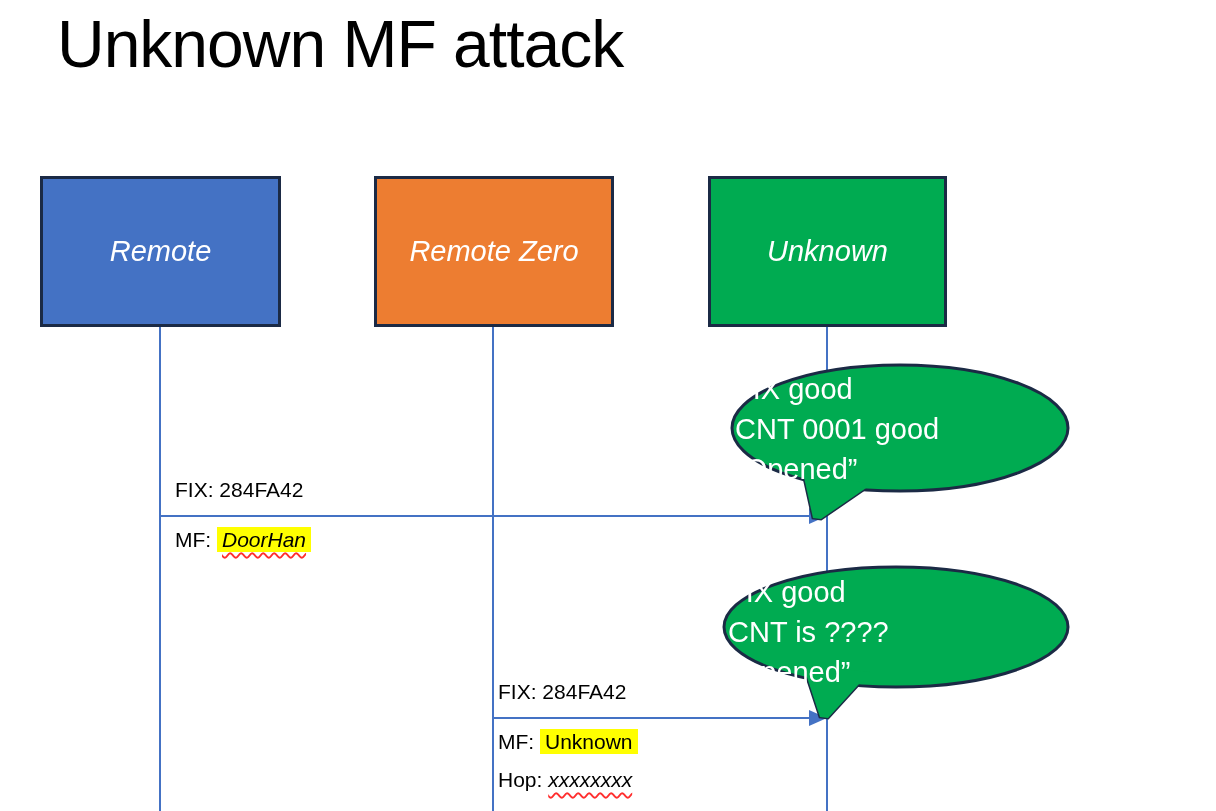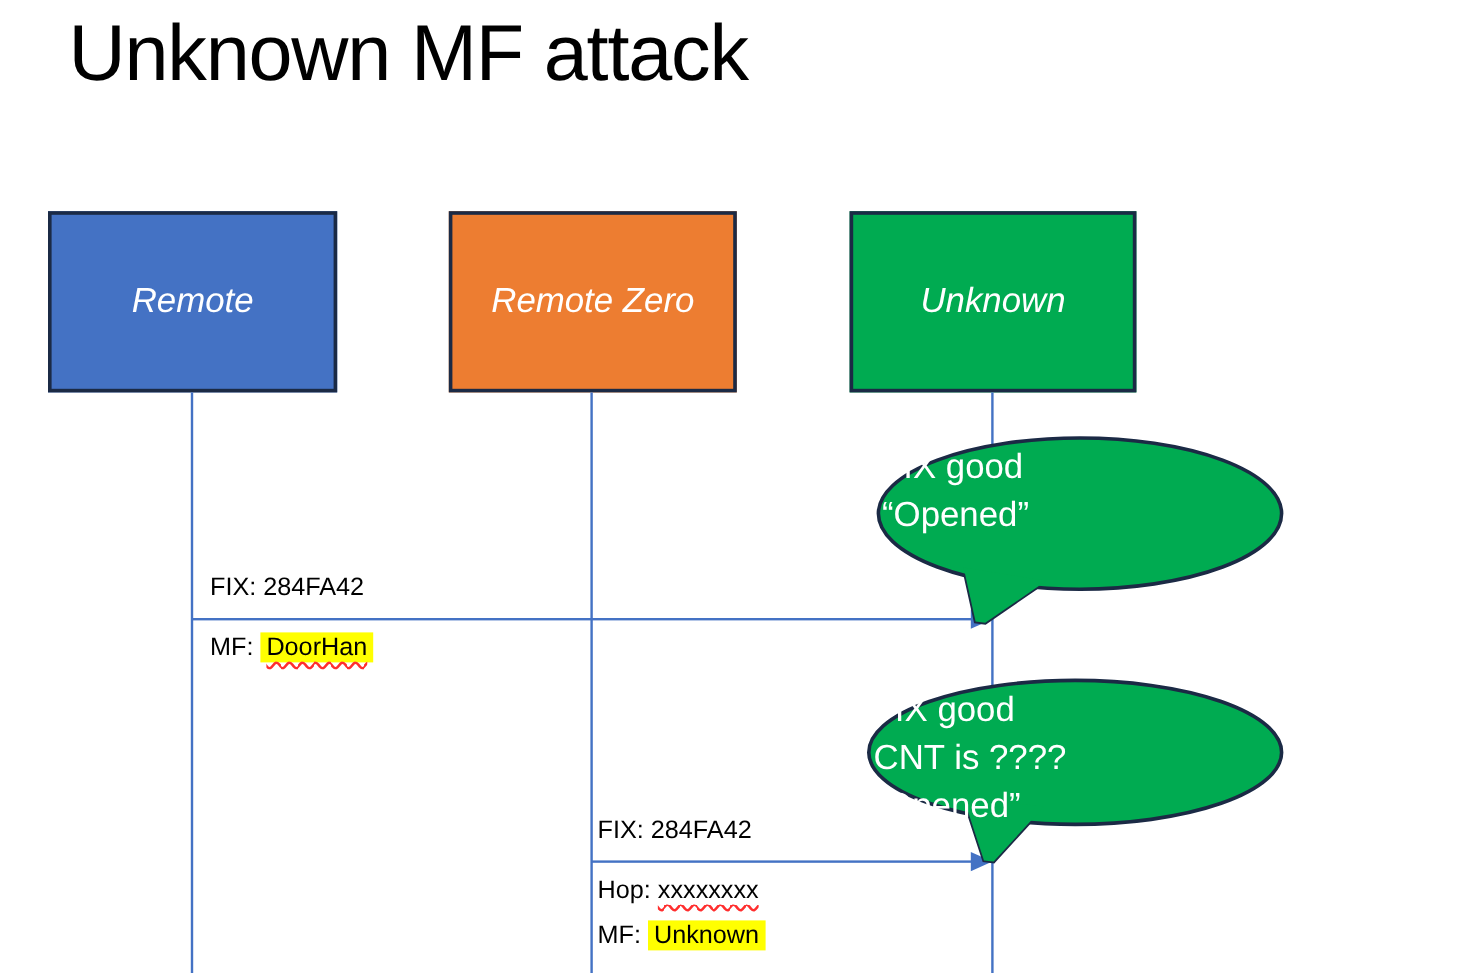--- a/index.html
+++ b/index.html
@@ -58,20 +58,21 @@
   .msg1-below{left:175px;top:521px;line-height:37px;}
   .msg2-above{left:498px;top:680px;}
   .msg2-below{left:498px;top:723px;line-height:38px;}
   .hl{background:var(--highlight);padding:1px 5px;}
   .squiggle{
     text-decoration-line:underline;
     text-decoration-style:wavy;
     text-decoration-color:var(--squiggle);
     text-decoration-thickness:1.5px;
     text-underline-offset:5px;
+    font-style:italic;
   }
   .callout-svg{position:absolute;z-index:3;}
   .callout1-svg{left:725px;top:358px;}
   .callout2-svg{left:718px;top:560px;}
   .callout-text{
     position:absolute;z-index:5;color:var(--bubble-text);
     font-size:29px;line-height:40px;text-align:left;
   }
   .callout1-text{left:735px;top:369px;width:330px;}
   .callout2-text{left:728px;top:572px;width:337px;}
@@ -103,31 +104,32 @@
     <div class="arrowhead msg1-head"></div>
     <div class="msg-text msg1-above">FIX: 284FA42</div>
     <div class="msg-text msg1-below">
       <div><span>MF: </span><span class="hl squiggle">DoorHan</span></div>
     </div>
 
     <div class="msg-line msg2-line"></div>
     <div class="arrowhead msg2-head"></div>
     <div class="msg-text msg2-above">FIX: 284FA42</div>
     <div class="msg-text msg2-below">
+      <div><span>MF: </span><span class="hl">Unknown</span></div>
       <div><span>Hop: </span><span class="squiggle">xxxxxxxx</span></div>
-      <div><span>MF: </span><span class="hl">Unknown</span></div>
     </div>
 
     <svg class="callout-svg callout1-svg" width="350" height="168">
       <polygon points="78,115 88,160 96,161 147,126" fill="#00AB51" stroke="#1B2A45" stroke-width="3"></polygon>
       <ellipse cx="175" cy="70" rx="168" ry="63" fill="#00AB51" stroke="#1B2A45" stroke-width="3"></ellipse>
       <polygon points="78,115 88,160 96,161 147,126" fill="#00AB51"></polygon>
     </svg>
     <div class="callout-text callout1-text">
       <div>FIX good</div>
+      <div>CNT 0001 good</div>
       <div>“Opened”</div>
     </div>
 
     <svg class="callout-svg callout2-svg" width="357" height="168">
       <polygon points="85,105 102,157 110,158 152,112" fill="#00AB51" stroke="#1B2A45" stroke-width="3"></polygon>
       <ellipse cx="178" cy="67" rx="172" ry="60" fill="#00AB51" stroke="#1B2A45" stroke-width="3"></ellipse>
       <polygon points="85,105 102,157 110,158 152,112" fill="#00AB51"></polygon>
     </svg>
     <div class="callout-text callout2-text">
       <div>FIX good</div>

